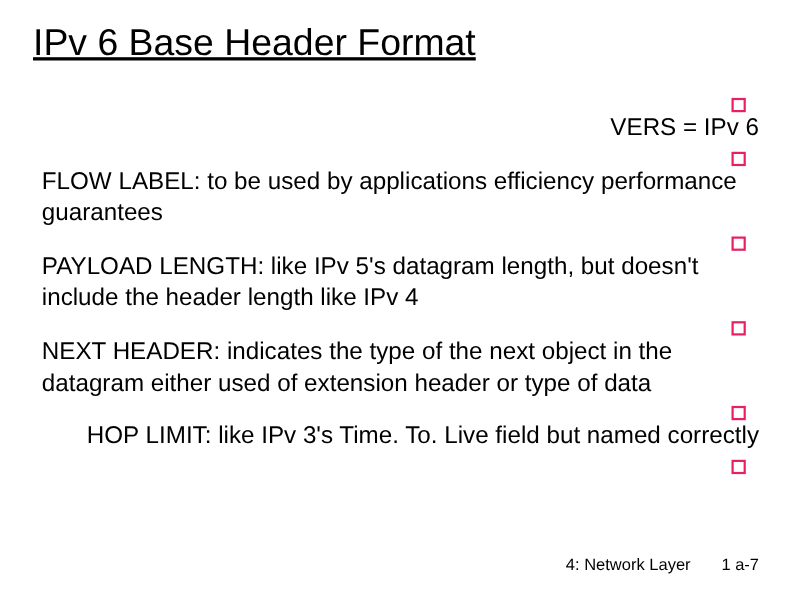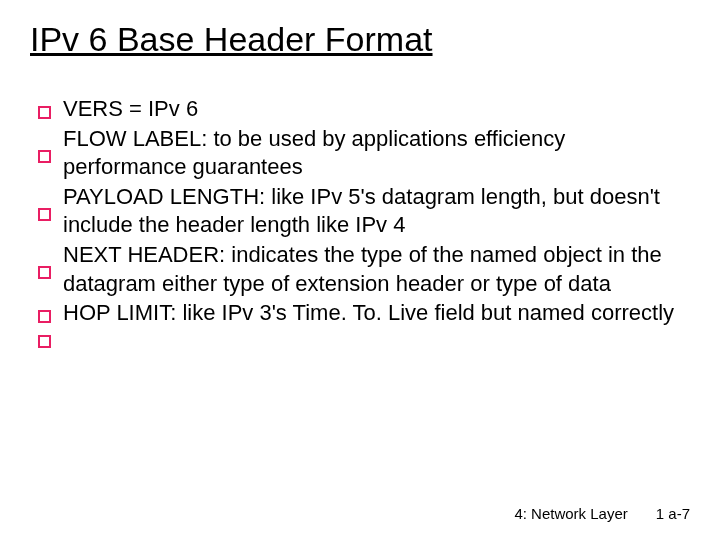--- a/index.html
+++ b/index.html
@@ -16,33 +16,34 @@
       overflow: hidden;
     }
     .slide {
       padding: 20px 30px 50px 30px;
       height: 100%;
       position: relative;
     }
     .title {
       font-size: 34px;
       text-decoration: underline;
-      margin-bottom: 36px;
+      margin-bottom: 24px;
       color: #000;
       font-weight: normal;
     }
     .bullet-list {
       list-style: none;
       padding-left: 8px;
     }
     .bullet-item {
       display: flex;
-      align-items: center;
+      align-items: flex-end;
       margin-bottom: 1px;
       line-height: 1.3;
+      flex-direction: column;
     }
     .bullet-marker {
       flex-shrink: 0;
       width: 13px;
       height: 13px;
       border: 2px solid #E91E63;
       margin-right: 12px;
       margin-top: 6px;
     }
     .bullet-text {
@@ -72,21 +73,21 @@
     <li class="bullet-item">
       <span class="bullet-marker"></span>
       <span class="bullet-text">FLOW LABEL: to be used by applications efficiency performance guarantees</span>
     </li>
     <li class="bullet-item">
       <span class="bullet-marker"></span>
       <span class="bullet-text">PAYLOAD LENGTH: like IPv 5's datagram length, but doesn't include the header length like IPv 4</span>
     </li>
     <li class="bullet-item">
       <span class="bullet-marker"></span>
-      <span class="bullet-text">NEXT HEADER:  indicates the type of the named object in the datagram either type of extension header or type of data</span>
+      <span class="bullet-text">NEXT HEADER:  indicates the type of the next object in the datagram either used of extension header or type of data</span>
     </li>
     <li class="bullet-item">
       <span class="bullet-marker"></span>
       <span class="bullet-text">HOP LIMIT: like IPv 3's Time. To. Live field but named correctly</span>
     </li>
     <li class="bullet-item">
       <span class="bullet-marker"></span>
     </li>
   </ul>
   <div class="footer">

